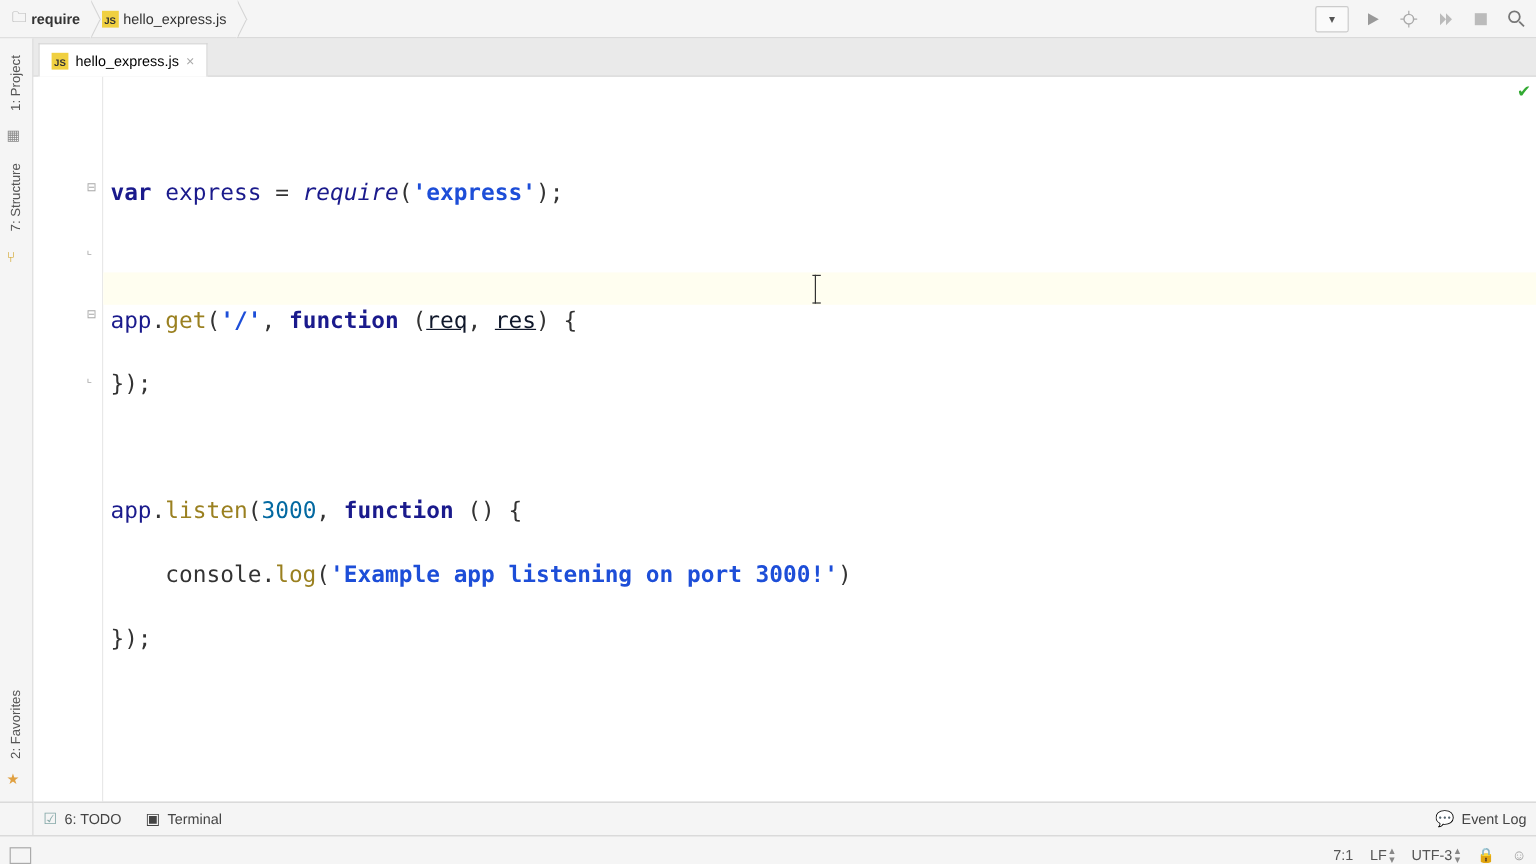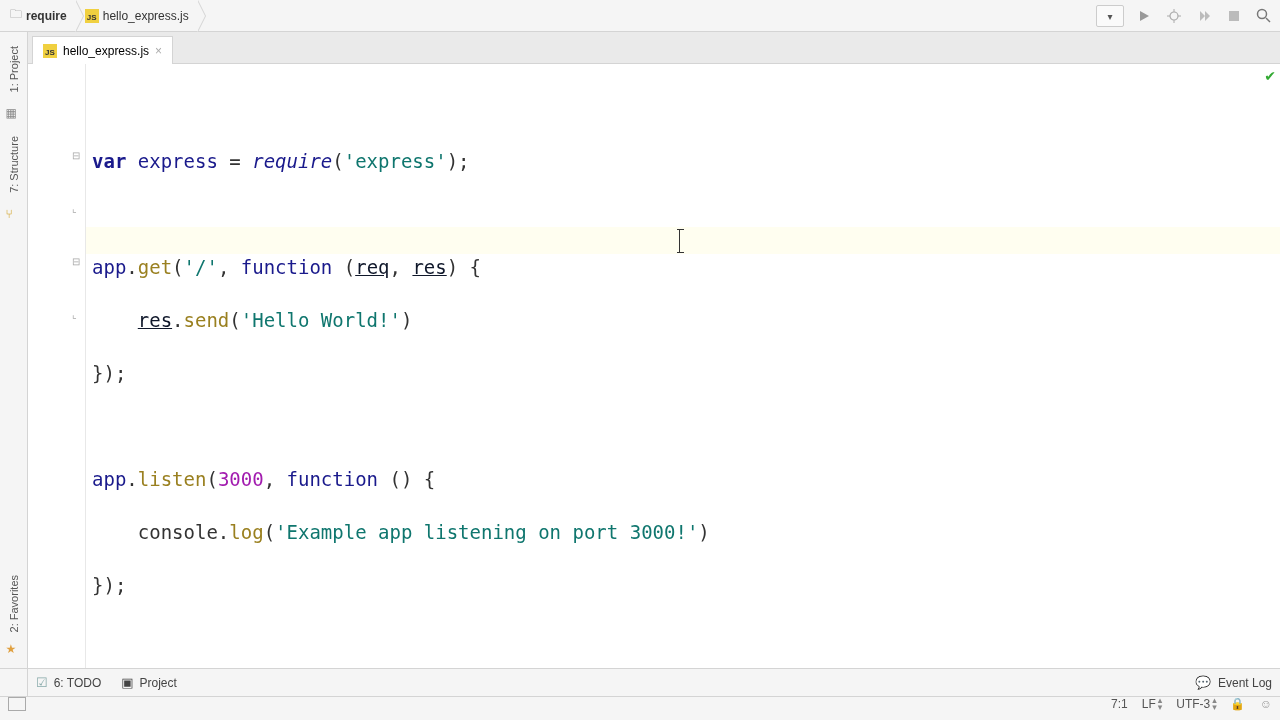--- a/index.html
+++ b/index.html
@@ -231,27 +231,27 @@
 .right-gutter {
   position: absolute;
   right: 4px;
   top: 4px;
   color: #3a3;
   font-size: 14px;
 }
 
 
 .k-var { color: #1a1a8c; font-weight: bold; }
-.k-func { color: #1a1a8c; font-weight: normal; }
+.k-func { color: #1a1a8c; font-weight: bold; }
 .ident { color: #1a1a8c; }
 .ident-warn { color: #0f172a; text-decoration: underline; text-decoration-color: #bbb; }
 .call { color: #1a1a8c; font-style: italic; }
 .method { color: #9a8020; }
-.str { color: #0f766e; font-weight: normal; }
-.num { color: #a21caf; }
+.str { color: #1d4ed8; font-weight: bold; }
+.num { color: #0369a1; }
 .punct { color: #333; }
 .obj { color: #333; }
 
 
 .bottom-tools {
   position: absolute;
   left: 28px;
   right: 0;
   bottom: 24px;
   height: 28px;
@@ -279,21 +279,21 @@
 
 
 .status-bar {
   position: absolute;
   left: 0; right: 0;
   bottom: 0;
   height: 24px;
   background: #f5f5f5;
   border-top: 1px solid #d4d4d4;
   display: flex;
-  align-items: flex-start;
+  align-items: flex-end;
   padding: 0 8px;
   font-size: 12px;
   color: #555;
 }
 .status-left {
   width: 18px; height: 14px;
   border: 1px solid #aaa;
   margin-right: auto;
 }
 .status-right {
@@ -390,39 +390,38 @@
     <span class="fold-mark" style="top:139px;">⌞</span>
     <span class="fold-mark" style="top:192px;">⊟</span>
     <span class="fold-mark" style="top:245px;">⌞</span>
   </div>
   <div class="code-area">
 <div class="highlight-line" style="top:163px;"></div>
 <div class="cursor-caret" style="top:165px; left:593px;"></div>
 <div class="code-line"><span class="k-var">var</span> <span class="ident">express</span><span class="punct"> = </span><span class="call">require</span><span class="punct">(</span><span class="str">'express'</span><span class="punct">);</span></div>
 <div class="code-line"></div>
 <div class="code-line"><span class="ident">app</span><span class="punct">.</span><span class="method">get</span><span class="punct">(</span><span class="str">'/'</span><span class="punct">, </span><span class="k-func">function</span><span class="punct"> (</span><span class="ident-warn" style="text-decoration:underline;">req</span><span class="punct">, </span><span class="ident-warn" style="text-decoration:underline;">res</span><span class="punct">) {</span></div>
-<div class="code-line"><span>    </span><span class="ident-warn" style="text-decoration:underline;">res</span><span class="punct">.</span><span class="method">send</span><span class="punct">(</span><span class="str">'Hello World!'</span><span class="punct">)</span></div>
 <div class="code-line"><span class="punct">});</span></div>
 <div class="code-line" style="position:relative;z-index:1;"></div>
 <div class="code-line"><span class="ident">app</span><span class="punct">.</span><span class="method">listen</span><span class="punct">(</span><span class="num">3000</span><span class="punct">, </span><span class="k-func">function</span><span class="punct"> () {</span></div>
 <div class="code-line"><span>    </span><span class="obj">console</span><span class="punct">.</span><span class="method">log</span><span class="punct">(</span><span class="str">'Example app listening on port 3000!'</span><span class="punct">)</span></div>
 <div class="code-line"><span class="punct">});</span></div>
   </div>
   <div class="right-gutter">✔</div>
 </div>
 
 <div class="left-bottom-block"></div>
 <div class="bottom-tools">
   <div class="tool-item">
     <span class="ico" style="color:#8aa;">☑</span>
     <span>6: TODO</span>
   </div>
   <div class="tool-item">
     <span class="ico">▣</span>
-    <span>Project</span>
+    <span>Terminal</span>
   </div>
   <div class="bottom-right">
     <div class="tool-item">
       <span class="ico">💬</span>
       <span>Event Log</span>
     </div>
   </div>
 </div>
 
 <div class="status-bar">

